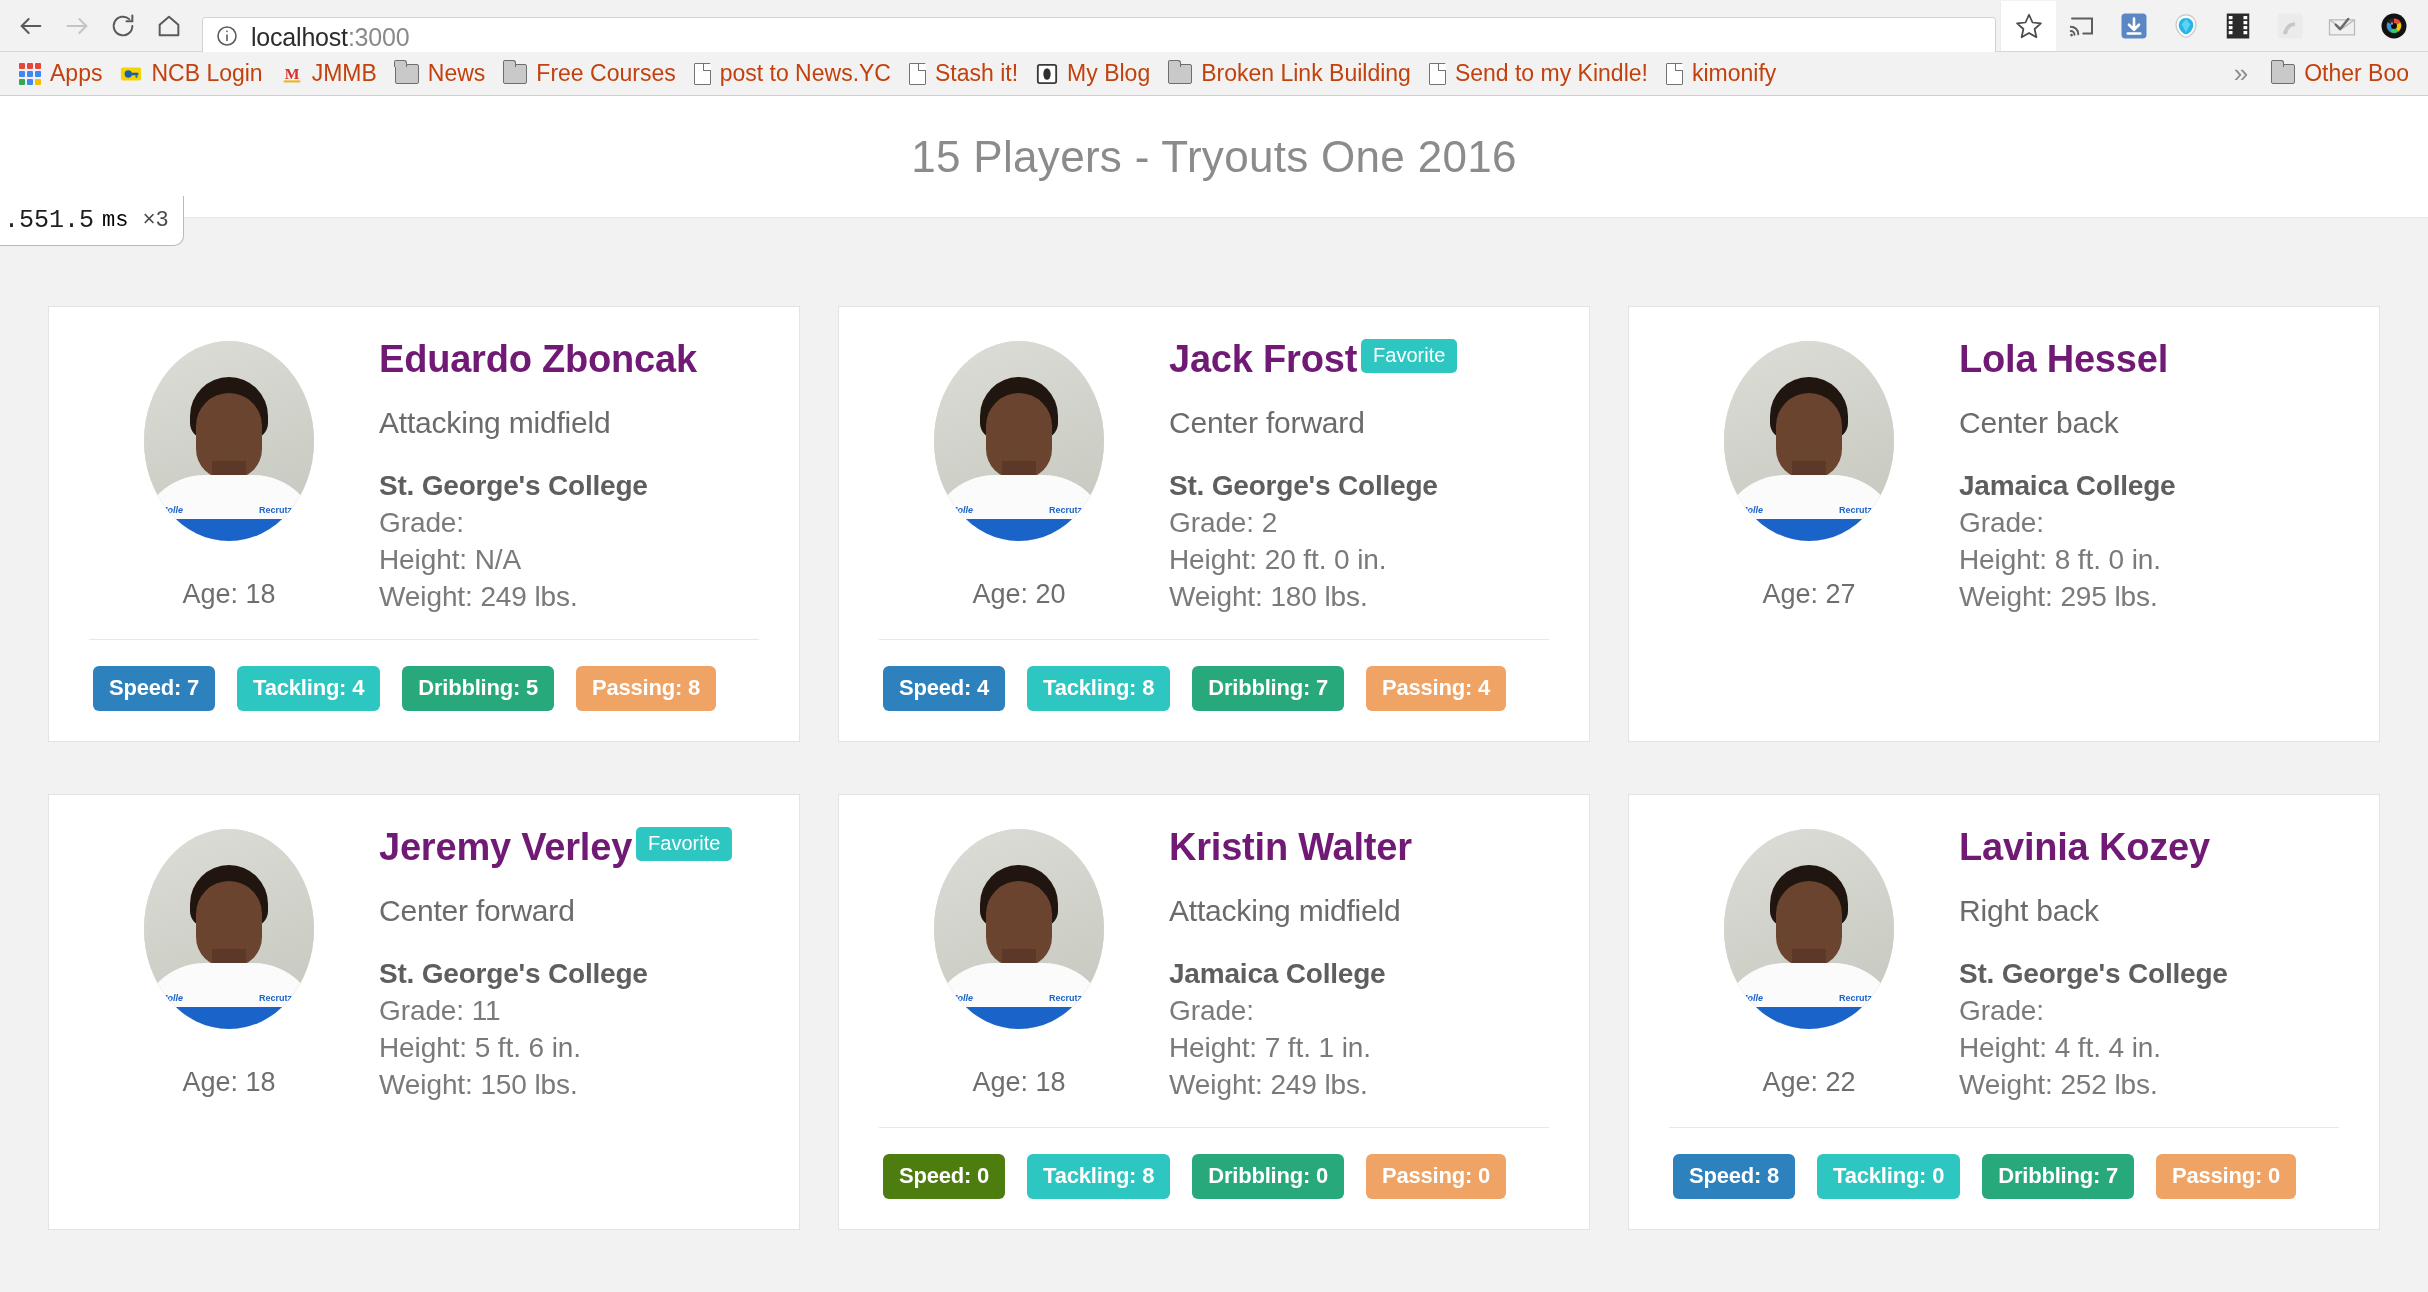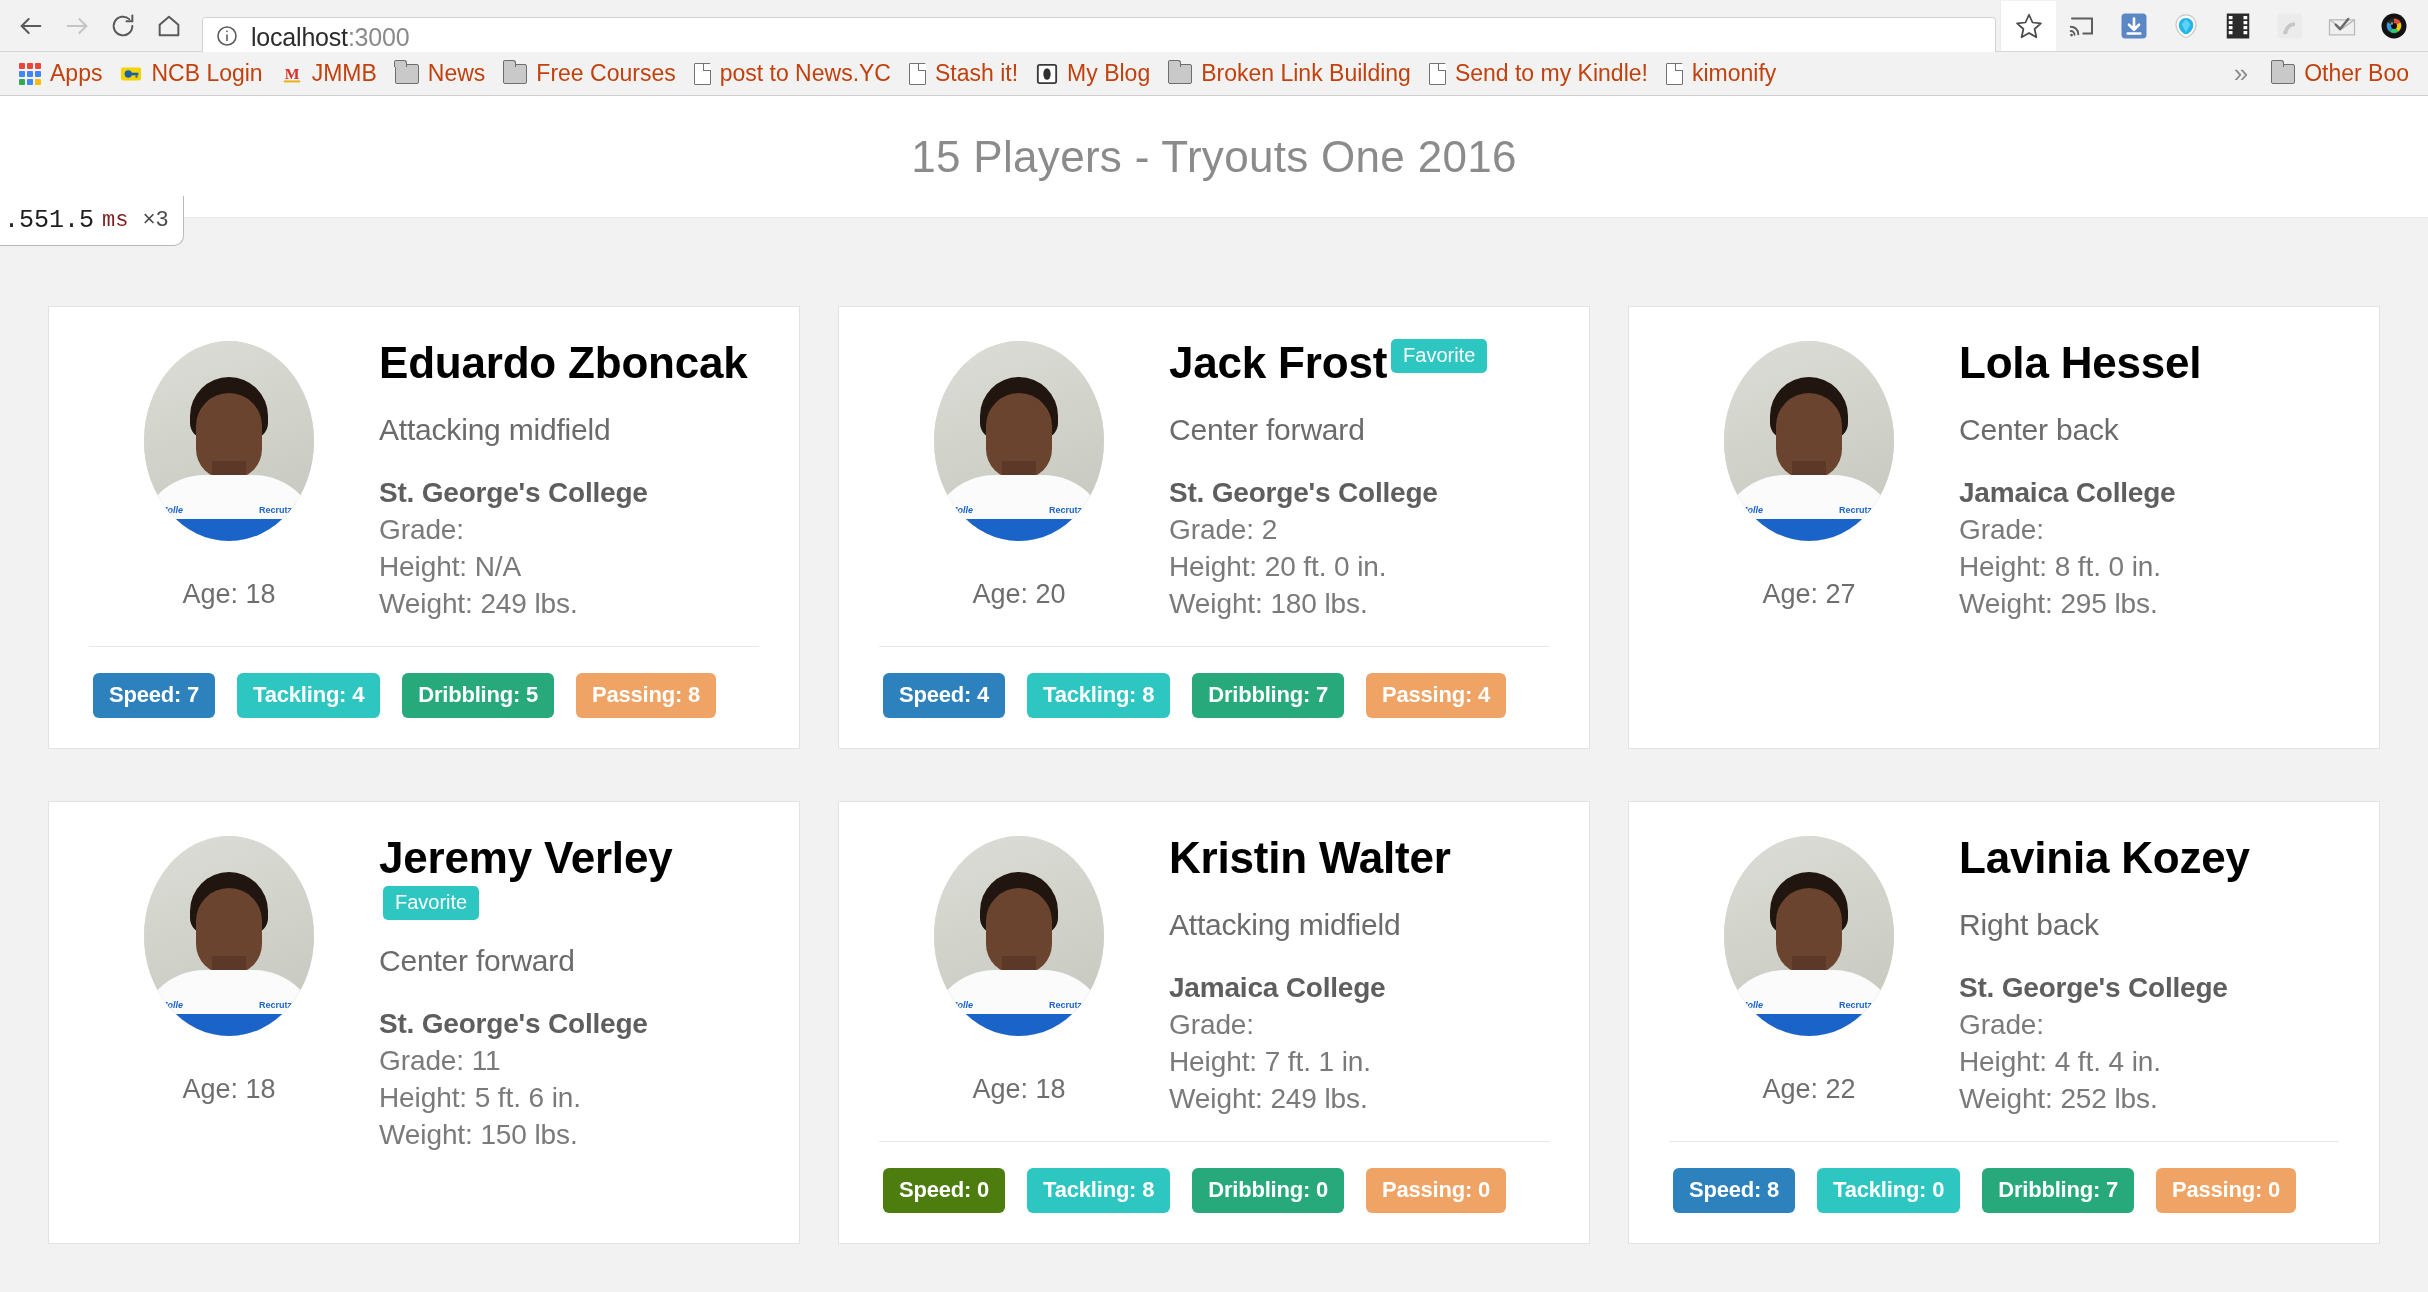--- a/index.html
+++ b/index.html
@@ -144,21 +144,21 @@
     border-left: none;
     border-top: none;
     border-radius: 0 0 10px 0;
     display: flex;
     align-items: center;
     padding: 0 14px 0 10px;
     z-index: 40;
     font-family: "Liberation Mono", monospace;
   }
   .perf-ms-value { font-size: 25px; color: #1f1f1f; }
-  .perf-ms-unit  { font-size: 22px; color: #7f1d1d; margin-left: 8px; }
+  .perf-ms-unit  { font-size: 22px; color: #000000; margin-left: 8px; }
   .perf-mult     { font-size: 22px; color: #4a4a4a; margin-left: 14px; }
 
   
   .page {
     position: relative;
     height: calc(1292px - 96px);
     background: #ffffff;
   }
   .page-header {
     height: 122px;
@@ -262,23 +262,23 @@
     padding-top: 8px;
     min-width: 0;
   }
 
   .name-row {
     display: flex;
     align-items: flex-start;
     flex-wrap: wrap;
   }
   .player-name {
-    font-size: 44px;
+    font-size: 38px;
     font-weight: 700;
-    color: #000000;
+    color: #701a75;
     line-height: 1.18;
     letter-spacing: -0.2px;
   }
   .favorite-badge {
     display: inline-block;
     background: #2ec6c0;
     color: #ffffff;
     font-size: 20px;
     font-weight: 400;
     padding: 5px 12px 6px 12px;

